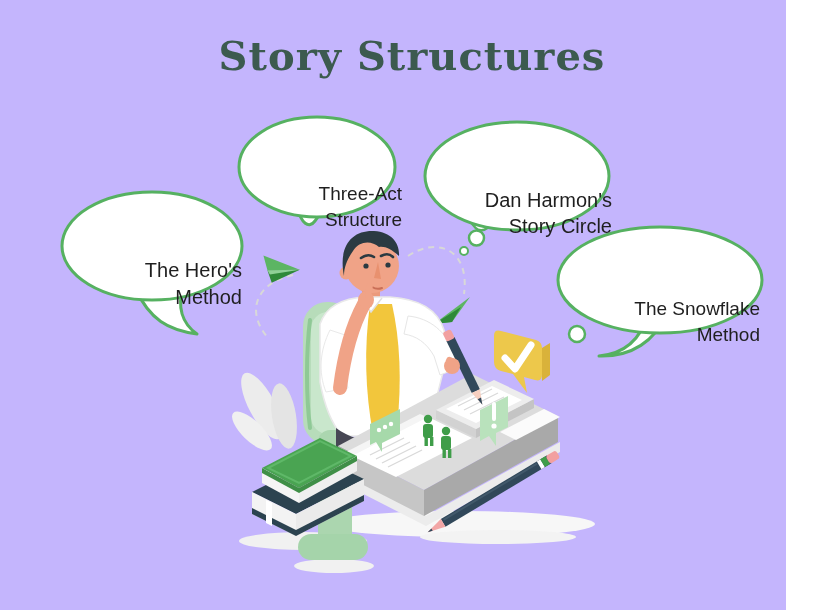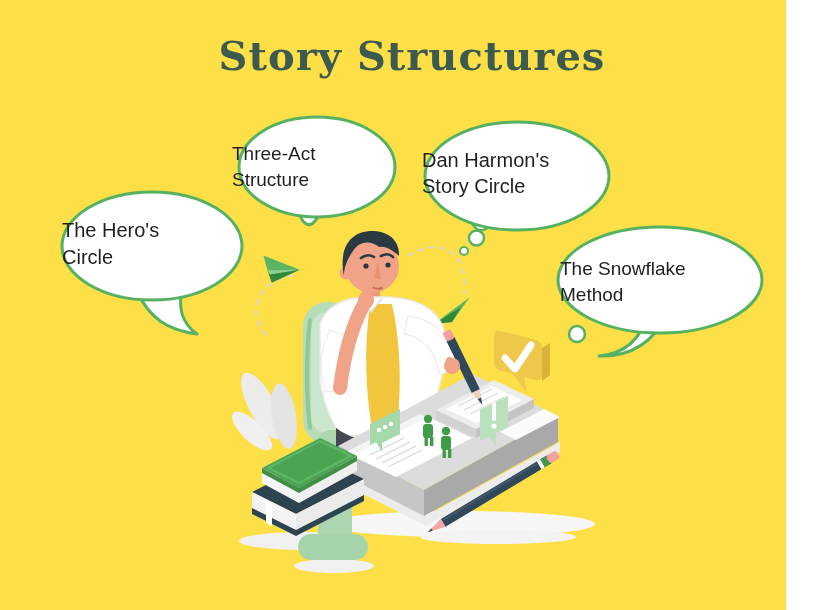--- a/index.html
+++ b/index.html
@@ -1,28 +1,28 @@
 <!DOCTYPE html>
 <html><head>
 <meta charset="utf-8">
 <style>
   html,body{margin:0;padding:0;background:#ffffff;}
   #canvas{
-    position:relative;width:786px;height:610px;background:#fde047;
+    position:relative;width:786px;height:610px;background:#c4b5fd;
     overflow:hidden;font-family:"Liberation Sans",sans-serif;
   }
   #scene{position:absolute;left:0;top:0;}
   .page-title{
     position:absolute;left:0;top:32px;width:824px;text-align:center;
     font-family:"DejaVu Serif","Liberation Serif",serif;
     font-weight:700;font-size:40px;letter-spacing:1px;color:#3c5a4f;
   }
   .bubble-label{
-    position:absolute;text-align:left;white-space:pre-line;
-    color:#1f1f1f;font-weight:400;
+    position:absolute;text-align:right;white-space:pre-line;
+    color:#1f1f1f;font-weight:400;margin-top:40px;
   }
   .bl-1{left:62px;top:217px;width:180px;font-size:20px;line-height:27px;}
   .bl-2{left:232px;top:141px;width:170px;font-size:19px;line-height:26px;}
   .bl-3{left:422px;top:147px;width:190px;font-size:20px;line-height:26px;}
   .bl-4{left:560px;top:256px;width:200px;font-size:19px;line-height:26px;}
 </style>
 </head>
 <body>
 
 <div id="canvas">
@@ -223,21 +223,21 @@
       <ellipse cx="517" cy="176" rx="92" ry="54" fill="#ffffff" stroke="#56b161" stroke-width="3"></ellipse>
     </g>
     <g>
       <path d="M 648 314 C 640 342 622 354 599 356 C 632 357 656 340 664 316 Z" fill="#ffffff" stroke="#56b161" stroke-width="3" stroke-linejoin="round"></path>
       <ellipse cx="660" cy="280" rx="102" ry="53" fill="#ffffff" stroke="#56b161" stroke-width="3"></ellipse>
     </g>
   </svg>
 
   <div class="page-title">Story Structures</div>
   <div class="bubble-label bl-1">The Hero's
-Circle</div>
+Method</div>
   <div class="bubble-label bl-2">Three-Act
 Structure</div>
   <div class="bubble-label bl-3">Dan Harmon's
 Story Circle</div>
   <div class="bubble-label bl-4">The Snowflake
 Method</div>
 
 </div>
 
 </body></html>

